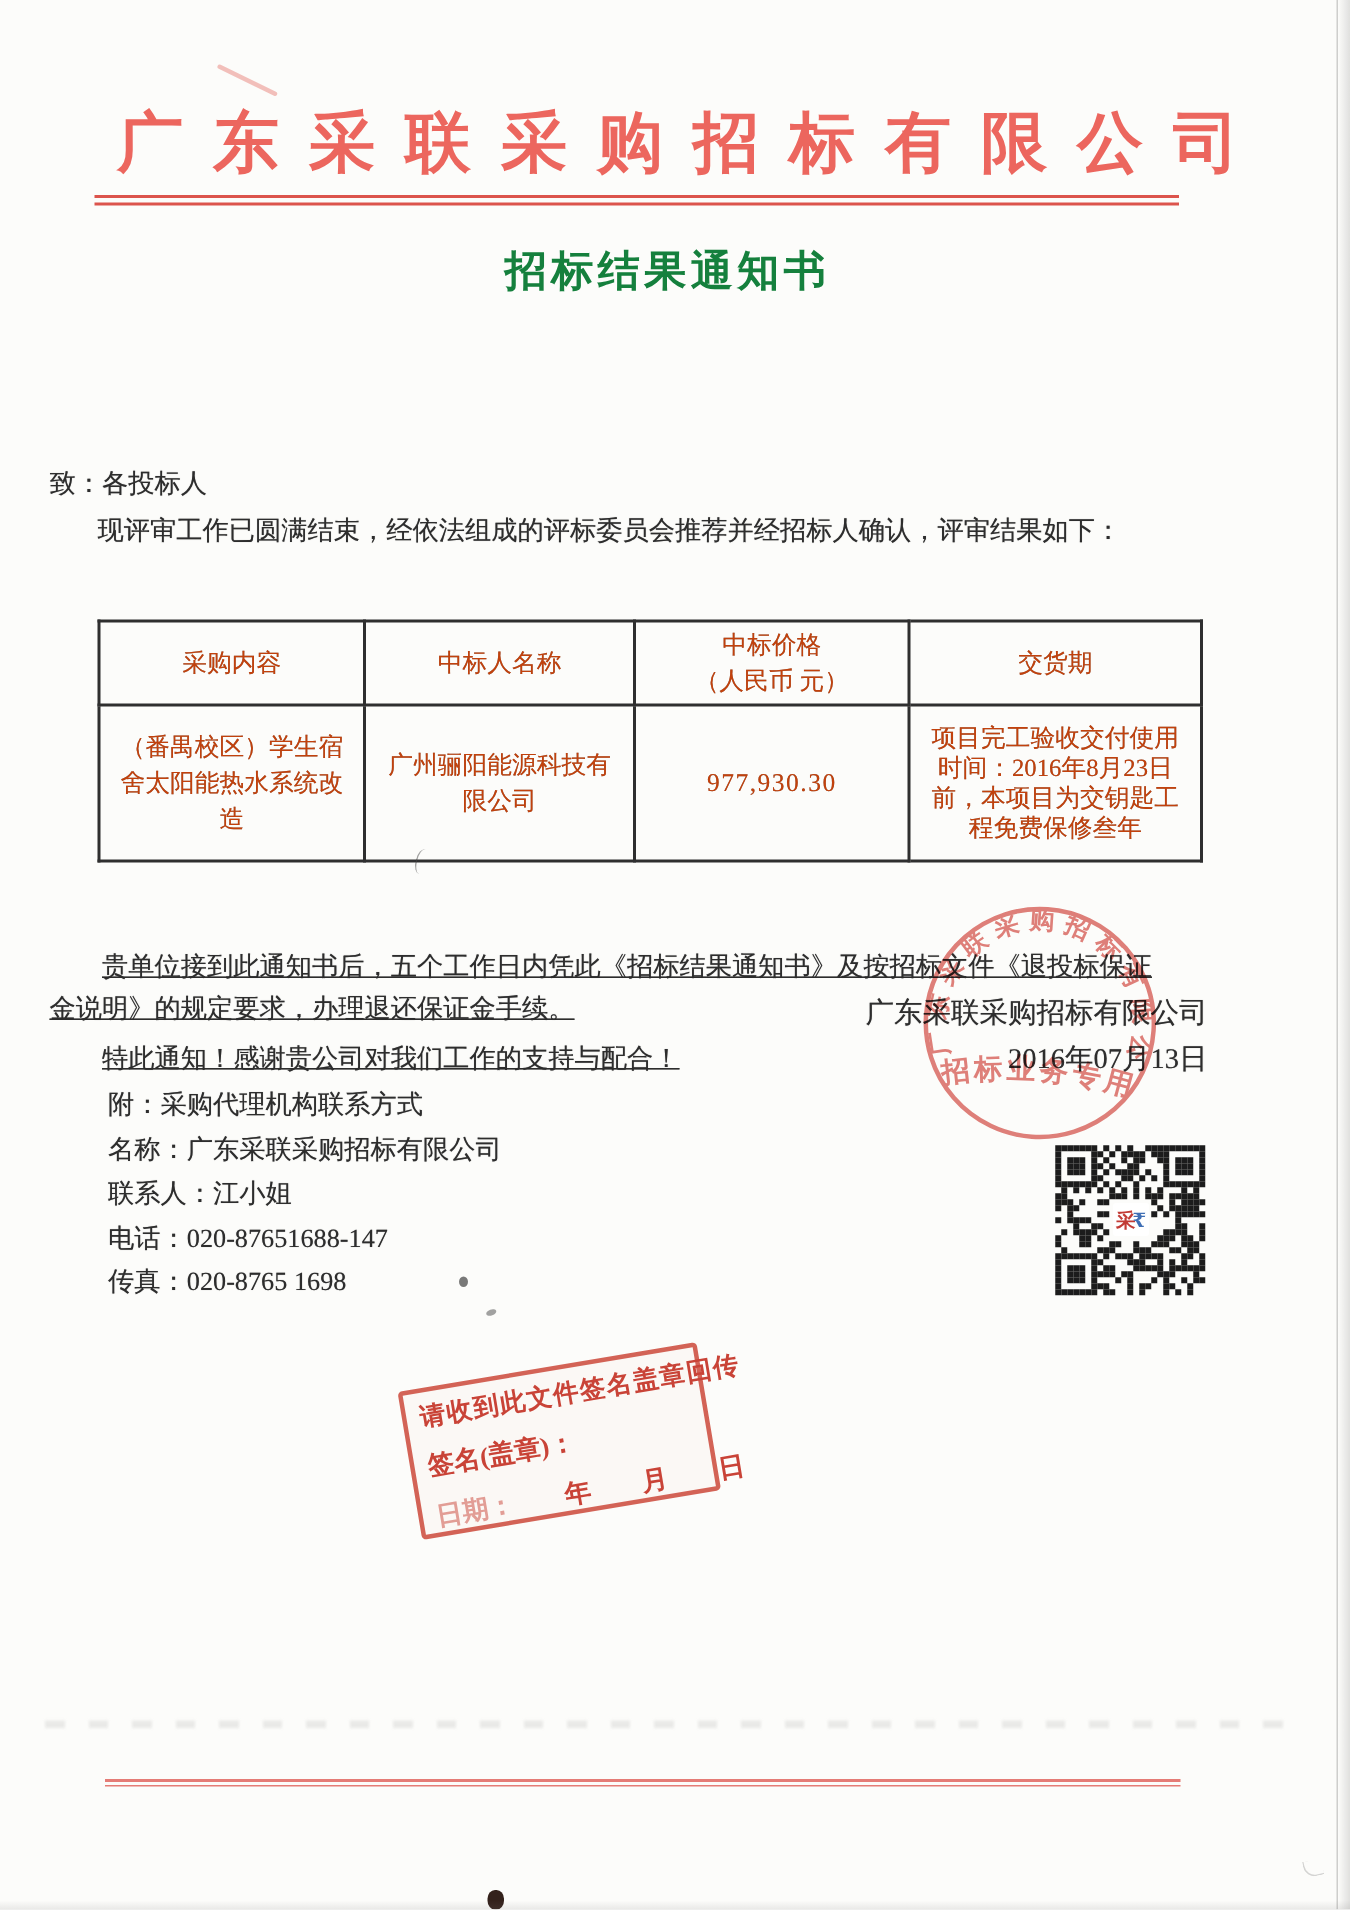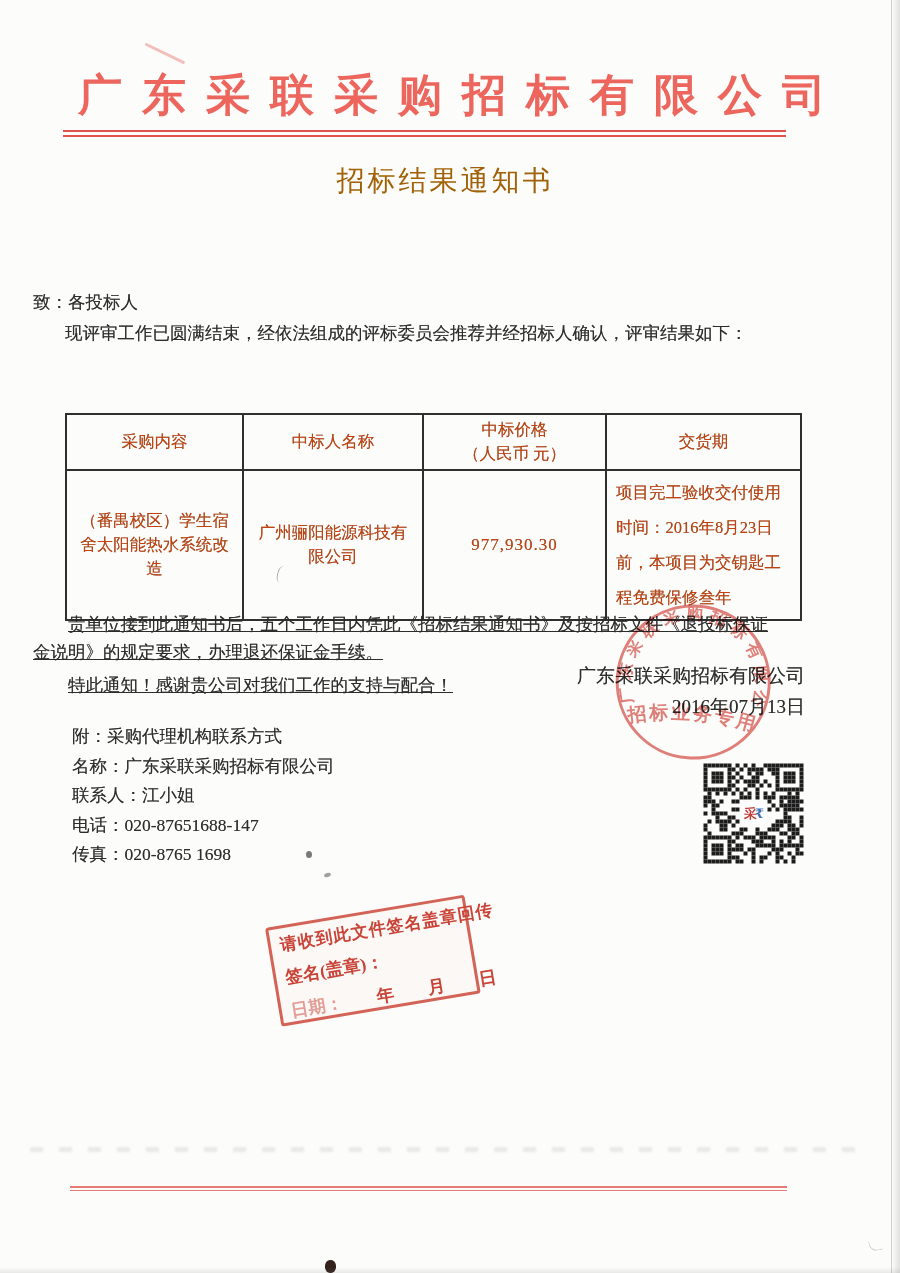--- a/index.html
+++ b/index.html
@@ -17,41 +17,41 @@
     white-space:nowrap;
   }
   .rule{position:absolute; left:63px; width:723px; height:3px;
     border-top:2.5px solid; border-bottom:2px solid;}
   .rule.head{top:130px;}
   .rule.foot{top:1186px; left:70px; width:717px; height:2px;
     border-top:2px solid; border-bottom:1.5px solid; opacity:.85;}
   .doc-title{
     position:absolute; left:45px; top:162px; width:800px; text-align:center;
     font-family:"Liberation Sans","DejaVu Sans",sans-serif;
-    font-weight:normal; font-size:28px; letter-spacing:3px; color:#a16207;
+    font-weight:bold; font-size:28px; letter-spacing:3px; color:#15803d;
   }
   
   .bodytext{font-size:17.5px; line-height:30px; color:#2d2d2d;
-    text-shadow:0 0 .5px rgba(40,40,40,.55);}
+    text-shadow:0 0 .5px rgba(40,40,40,.55);margin-top:20px;}
   .salutation{position:absolute; left:33px; top:287px;}
   .paras1{position:absolute; left:30px; top:318px; width:776px;}
   .paras1 p, .paras3 p{margin:0; text-indent:2em;}
   .paras3{position:absolute; left:33px; top:611px; width:746px; line-height:27.5px;text-decoration:underline;}
   .paras3 p.thanks{margin-top:6px;}
   
   .rtable{
     position:absolute; left:65px; top:413px; width:735px;
     border-collapse:collapse; table-layout:fixed;
     font-size:16.5px; color:#c2410c; text-shadow:0 0 .4px rgba(40,40,40,.5);border-radius:29px;
   }
   .rtable td{border:2px solid #2f2f2f; text-align:center; vertical-align:middle;
     padding:2px 8px; line-height:24px;}
   .rtable tr.hdr td{height:50px;}
   .rtable tr.datarow td{height:94px;}
-  .rtable td.delivery{text-align:left; padding:4px 9px; line-height:35px;}
+  .rtable td.delivery{text-align:center; padding:4px 9px; line-height:20px;}
   .rtable td.price{letter-spacing:1px; font-size:17px;margin-top:44px;}
   
   .sigblock{position:absolute; top:660px; right:95px; text-align:right;
     font-size:19px; line-height:31px; text-shadow:0 0 .5px rgba(40,40,40,.55);}
   
   .contact{position:absolute; left:72px; top:722px; font-size:17.5px;
     line-height:29.5px; text-shadow:0 0 .5px rgba(40,40,40,.55);}
   
   .seal{position:absolute; left:608px; top:600px;
     transform:rotate(4deg); mix-blend-mode:multiply; opacity:.88;}

